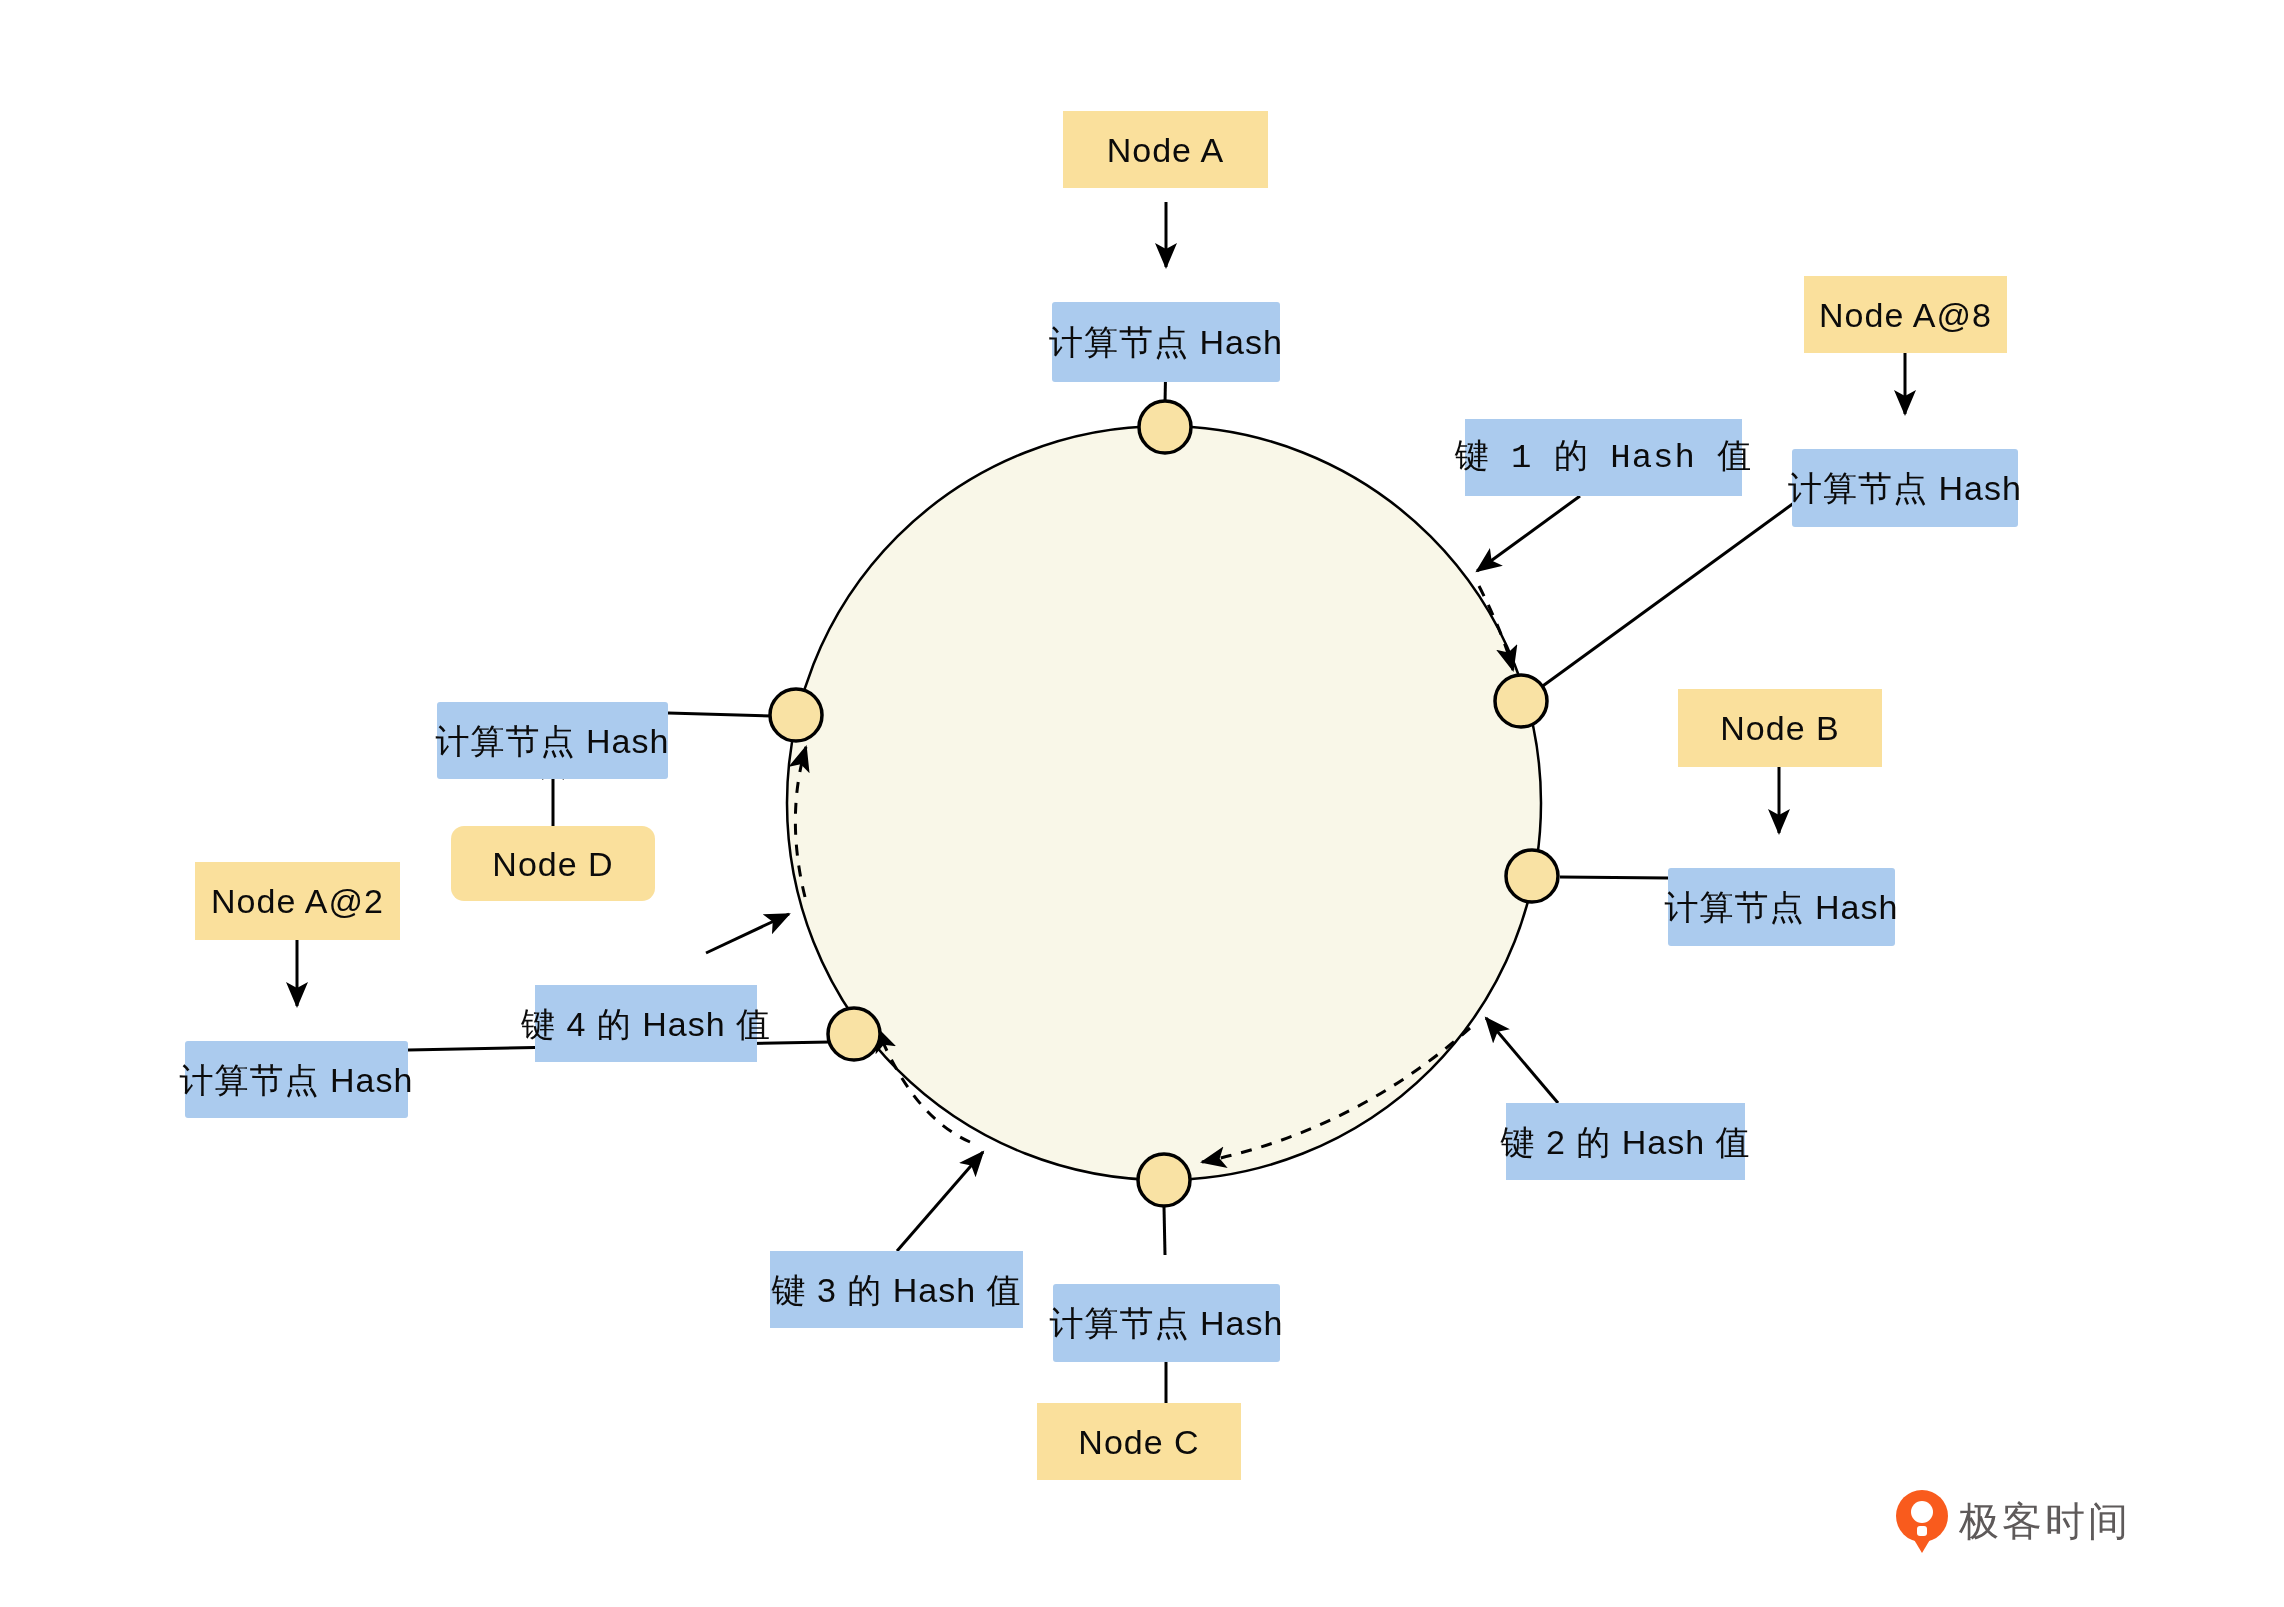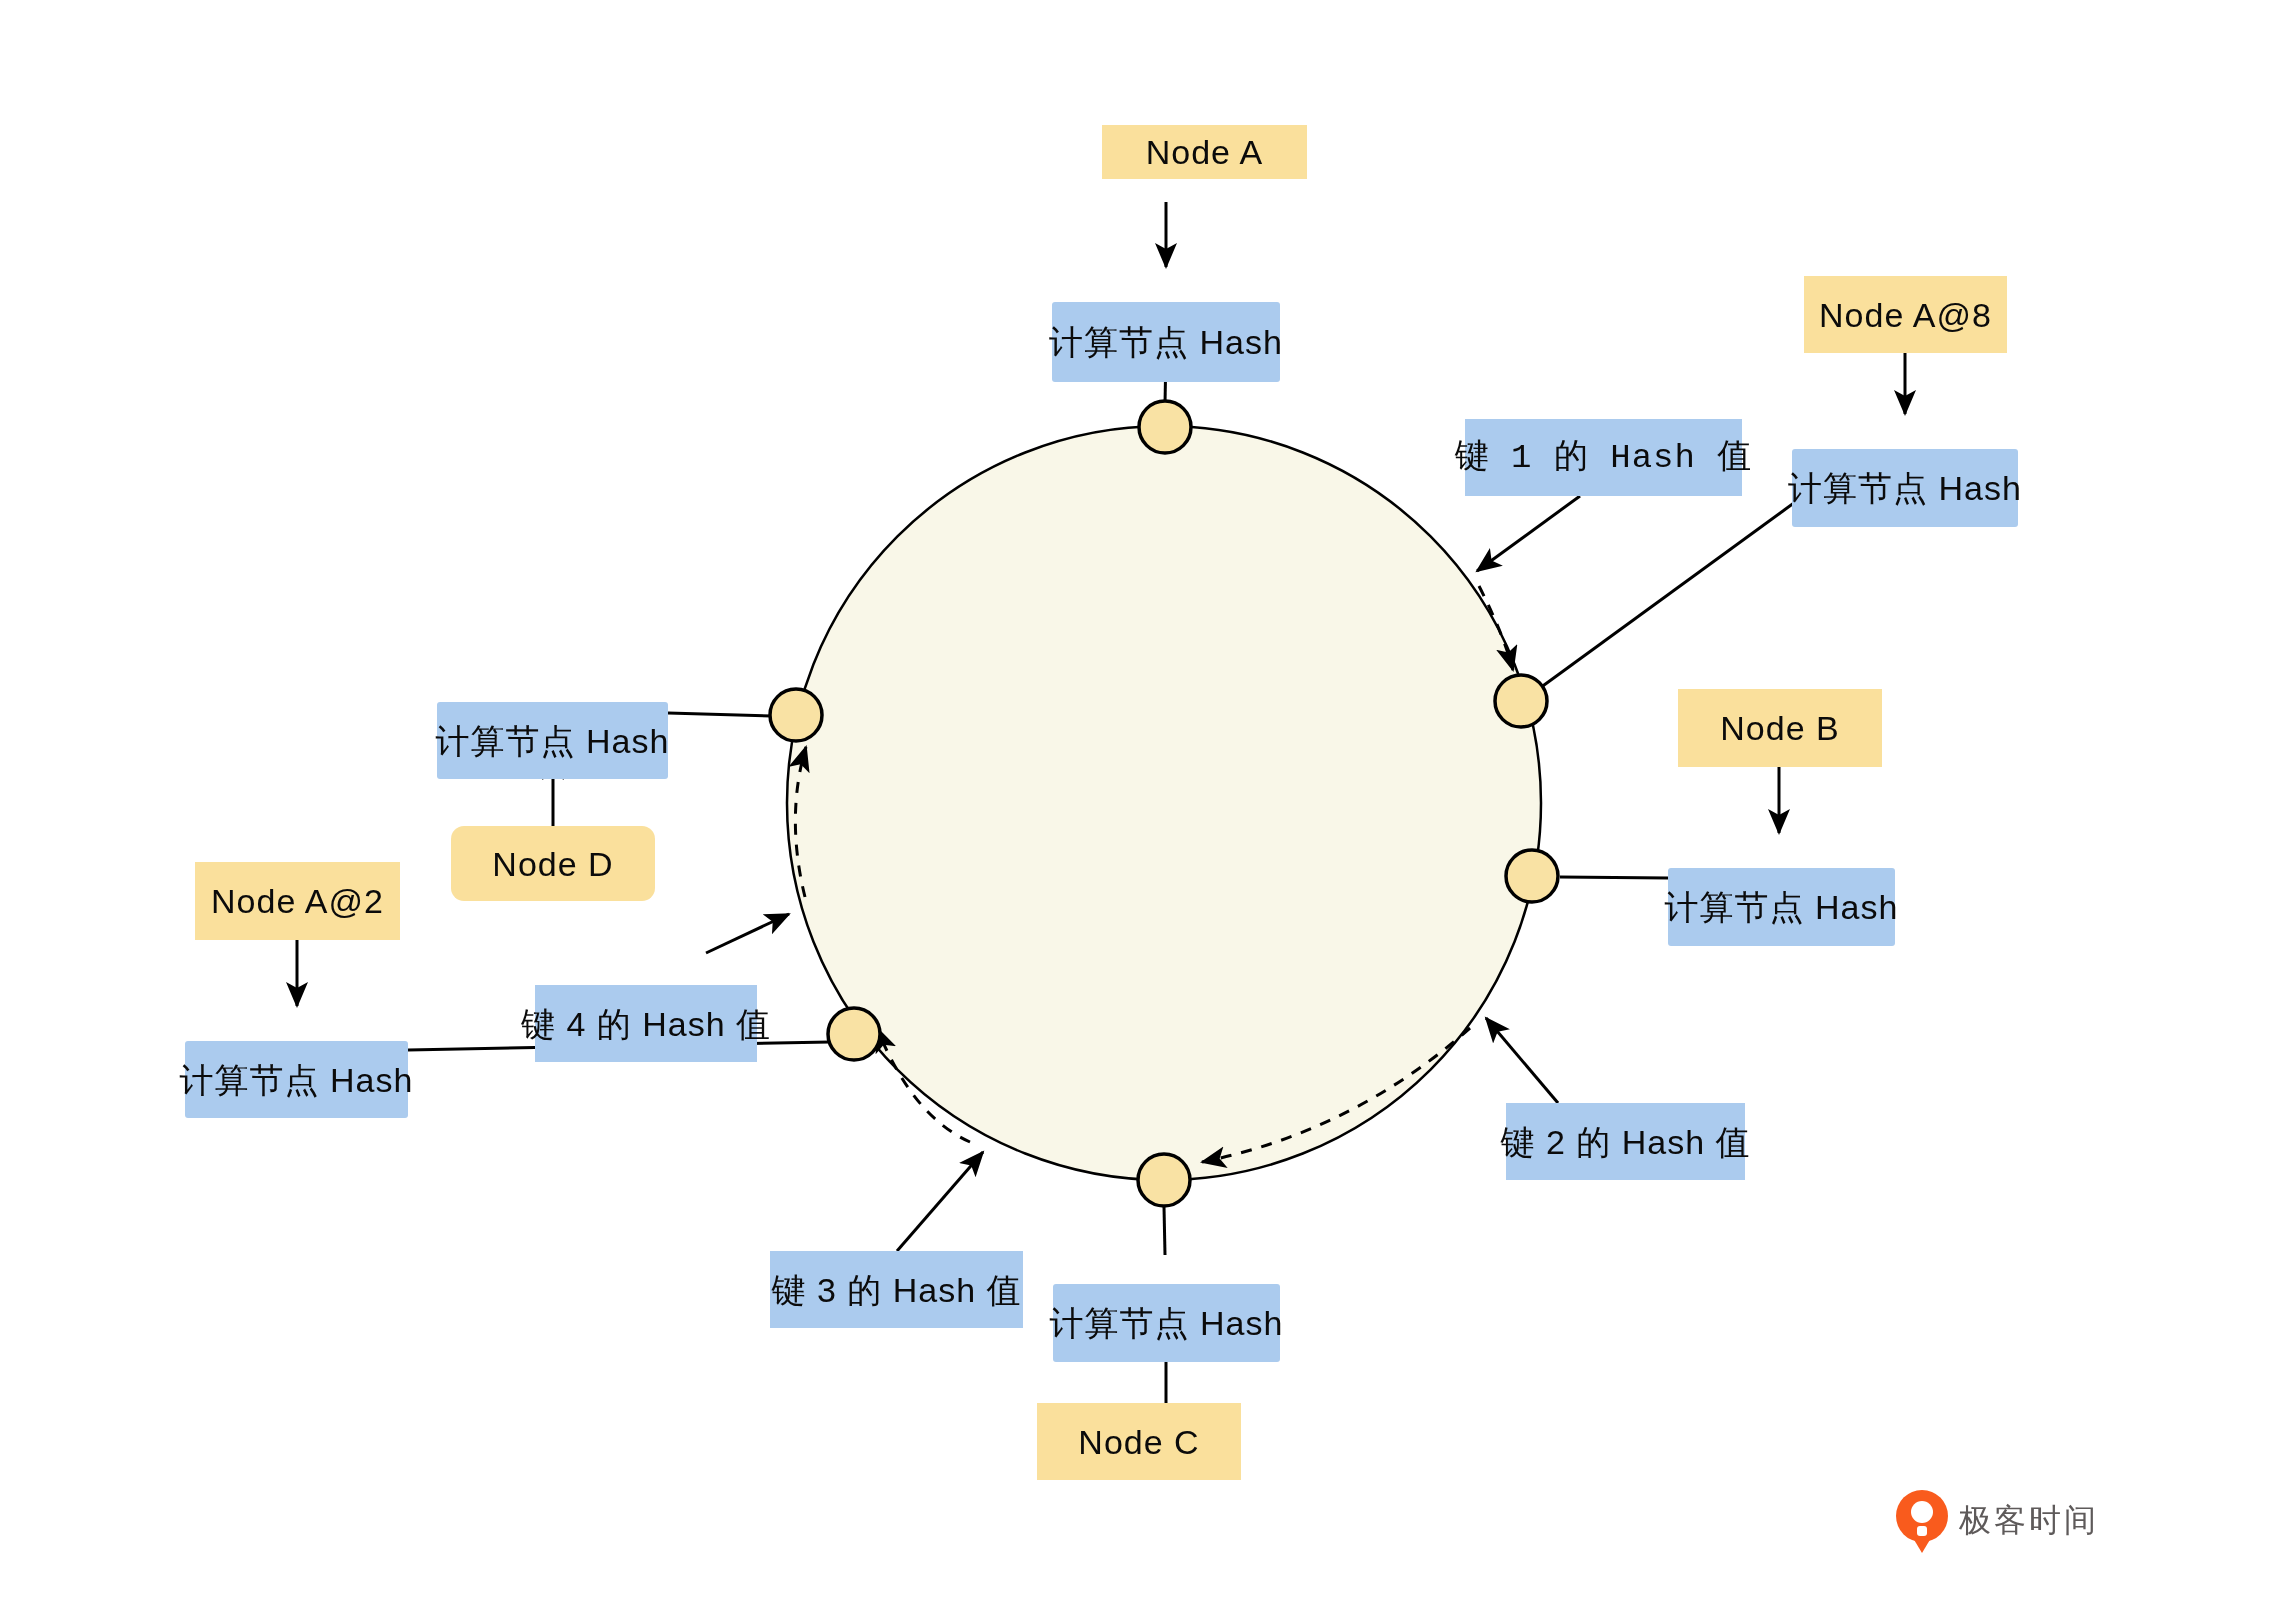--- a/index.html
+++ b/index.html
@@ -10,21 +10,21 @@
   body{background:var(--bg);font-family:"Liberation Sans","DejaVu Sans",sans-serif;}
   .stage{position:relative;width:2284px;height:1607px;background:var(--bg);overflow:hidden;}
   .stage svg{position:absolute;left:0;top:0;}
   .box{position:absolute;display:flex;align-items:center;justify-content:center;
        font-size:34px;line-height:1;color:#0b0b0b;white-space:nowrap;letter-spacing:1px;}
   .node-box{background:var(--yellow);}
   .hash-box{background:var(--blue);border-radius:3px;margin-top:29px;}
   .key-box{background:var(--blue);}
   .logo{position:absolute;left:1893px;top:1488px;display:flex;align-items:center;}
   .logo-icon{position:relative;width:58px;height:66px;}
-  .logo-text{font-size:32px;color:var(--logo-text);letter-spacing:3px;margin-left:8px;
+  .logo-text{font-size:40px;color:var(--logo-text);letter-spacing:3px;margin-left:8px;
              font-weight:500;}
 </style>
 </head>
 <body>
 
 <div class="stage">
 
   <svg width="2284" height="1607" viewBox="0 0 2284 1607">
     <defs>
       <marker id="ah" markerUnits="userSpaceOnUse" markerWidth="28" markerHeight="24" refX="24" refY="11" orient="auto">
@@ -66,21 +66,21 @@
     <g fill="var(--node-fill)" stroke="var(--stroke)" stroke-width="3.5">
       <circle cx="1165" cy="427" r="26"></circle>
       <circle cx="1521" cy="701" r="26"></circle>
       <circle cx="1532" cy="876" r="26"></circle>
       <circle cx="1164" cy="1180" r="26"></circle>
       <circle cx="854" cy="1034" r="26"></circle>
       <circle cx="796" cy="715" r="26"></circle>
     </g>
   </svg>
 
-  <div class="box node-box" style="left:1063px;top:125px;width:205px;height:54px;margin-left:39px;">Node A</div>
+  <div class="box node-box" style="left:1063px;top:111px;width:205px;height:77px;">Node A</div>
   <div class="box node-box" style="left:1804px;top:276px;width:203px;height:77px;">Node A@8</div>
   <div class="box node-box" style="left:1678px;top:689px;width:204px;height:78px;">Node B</div>
   <div class="box node-box" style="left:1037px;top:1403px;width:204px;height:77px;">Node C</div>
   <div class="box node-box" style="left:451px;top:826px;width:204px;height:75px;border-radius:13px;">Node D</div>
   <div class="box node-box" style="left:195px;top:862px;width:205px;height:78px;">Node A@2</div>
 
   <div class="box hash-box" style="left:1052px;top:273px;width:228px;height:80px;">计算节点 Hash</div>
   <div class="box hash-box" style="left:1792px;top:420px;width:226px;height:78px;">计算节点 Hash</div>
   <div class="box hash-box" style="left:1668px;top:839px;width:227px;height:78px;">计算节点 Hash</div>
   <div class="box hash-box" style="left:1053px;top:1255px;width:227px;height:78px;">计算节点 Hash</div>

